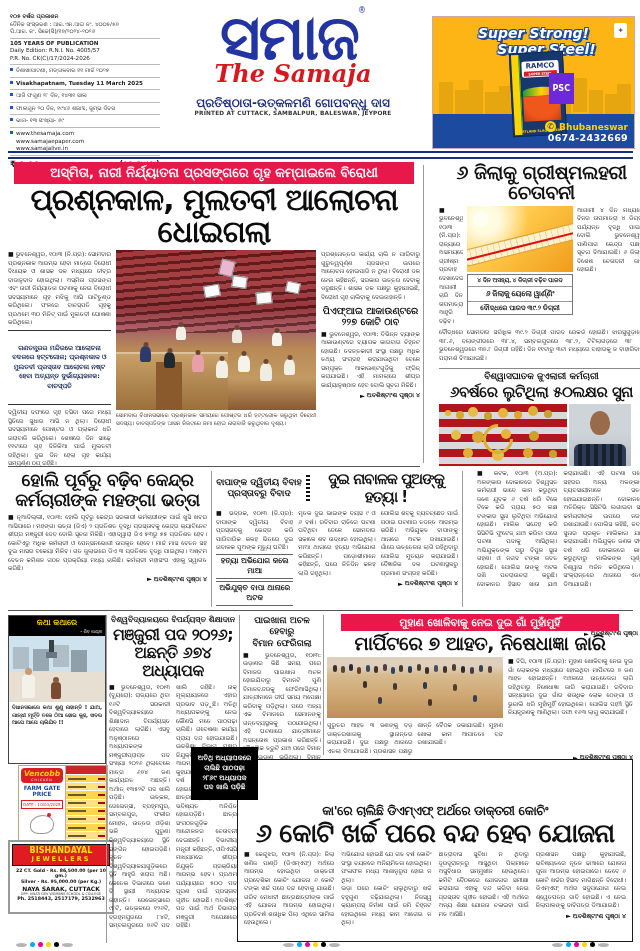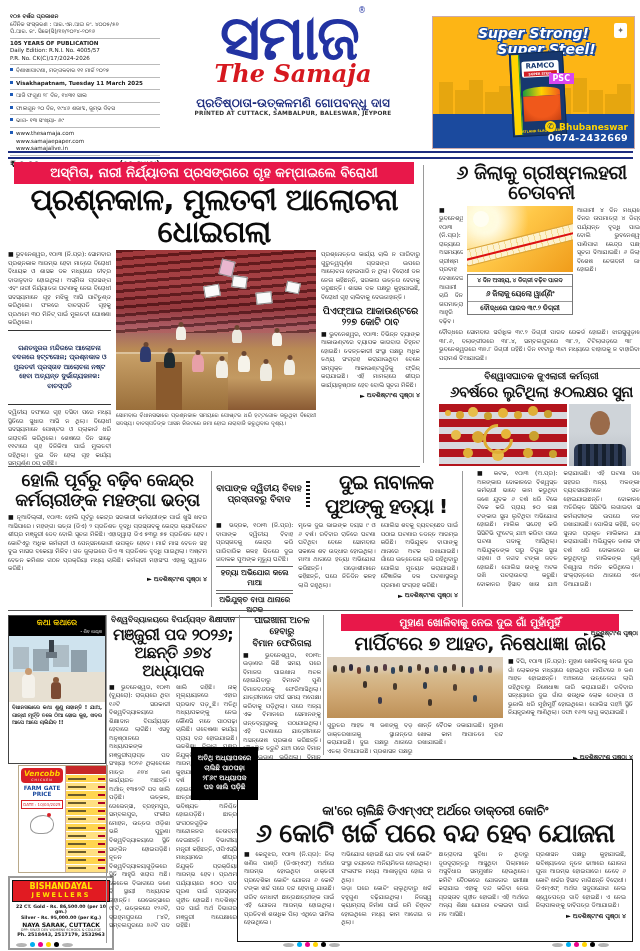--- a/index.html
+++ b/index.html
@@ -44,22 +44,22 @@
             border-right:1px solid #1f9d3a;}
   .bag-panel{position:absolute;left:11px;top:8px;right:4px;background:#fff;border-radius:2px;
              text-align:center;padding:2px 0 1px;}
   .bag-brand{font-size:7px;font-weight:bold;color:#17386f;line-height:1;}
   .bag-sub{display:block;margin:1px 2px 0;background:#d42027;color:#fff;font-size:3.2px;font-weight:bold;padding:.5px 0;}
   .bag-arc{position:absolute;left:11px;right:4px;top:34px;height:9px;border-radius:50% 50% 0 0;
            background:linear-gradient(90deg,#1f9d3a,#ffd400,#f0581b);}
   .bag-orange{position:absolute;left:11px;right:4px;top:43px;bottom:14px;
               background:radial-gradient(circle at 50% 20%,#f0581b 0 60%,#c23e10 100%);}
   .bag-foot{position:absolute;left:0;right:0;bottom:2px;text-align:center;font-size:3.2px;color:#ffd400;font-weight:bold;}
-  .psc{position:absolute;right:60px;top:56px;background:#d946ef;color:#fff;font-weight:bold;
-       font-size:8px;padding:1px 4px;}
+  .psc{position:absolute;right:60px;top:56px;background:#6d28d9;color:#fff;font-weight:bold;
+       font-size:8px;padding:11px 4px;}
   .phone-wrap{position:absolute;right:6px;bottom:5px;text-align:right;}
   .phone-line{display:flex;align-items:center;gap:3px;justify-content:flex-end;}
   .ph-ic{width:11px;height:11px;border-radius:50%;background:#ffd400;color:#17386f;font-size:8px;
          line-height:11px;text-align:center;font-weight:bold;}
   .ph-city{color:#ffd400;font-weight:bold;font-size:9px;}
   .ph-num{color:#fff;font-weight:bold;font-size:9.5px;letter-spacing:.3px;}
 
   .hdr-rule{left:8px;top:151px;width:625px;height:2px;border-top:2px solid #1c2c80;border-bottom:2px solid #1c2c80;padding-top:2px;background:transparent;}
 
   
@@ -131,21 +131,21 @@
                 background-blend-mode:normal;border-radius:6px 6px 0 0;}
   .gold-body{margin-left:38px;margin-top:3px;column-count:2;column-gap:6px;height:158px;}
 
   
   .story-holi{left:8px;top:470px;width:199px;height:138px;}
   .holi-head{font-size:17.5px;font-weight:800;text-align:center;line-height:1.15;letter-spacing:-0.5px;}
   .story-murder{left:216px;top:470px;width:242px;height:138px;}
   .murder-top{display:flex;align-items:center;gap:4px;}
   .murder-kick{width:86px;font-size:9px;font-weight:bold;text-align:center;line-height:1.25;}
   .murder-orn{width:4px;height:26px;background:repeating-linear-gradient(0deg,#111 0 2px,#fff 2px 4px);}
-  .murder-head{flex:1;font-size:20px;font-weight:800;text-align:center;letter-spacing:-1px;}
+  .murder-head{flex:1;font-size:15px;font-weight:800;text-align:center;letter-spacing:-1px;}
   .murder-cols{display:flex;gap:5px;margin-top:3px;height:100px;}
   .murder-cols>div{flex:1;}
   .subhead{font-size:7.5px;font-weight:bold;text-align:center;border-top:0.5px solid #666;
            border-bottom:0.5px solid #666;padding:1.5px 0;margin:2px 0;}
 
   
   .cartoon{left:8px;top:615px;width:96px;height:147px;border:1px solid #444;}
   .cartoon-bar{background:#000;color:#ffd400;font-weight:bold;font-size:8px;text-align:center;padding:2px 0 1px;}
   .cartoon-by{background:#000;color:#fff;font-size:4.5px;text-align:right;padding:0 3px 2px;}
   .ph-cartoon{height:66px;background:linear-gradient(180deg,#cfe3ee 0 55%,#e7e0d2 55% 100%);}
@@ -170,21 +170,21 @@
          border-radius:60% 50% 50% 40%;margin:6px auto 0;}
   .chick:before{content:"";position:absolute;top:-3px;right:2px;width:4px;height:4px;border-radius:50%;background:#d81f26;}
   .ven-table{flex:1;border-left:0.5px solid #caa;display:flex;flex-direction:column;}
   .ven-th{height:8px;background:#c62828;}
   .ven-tr{flex:1;display:flex;align-items:center;justify-content:space-between;padding:0 2px;border-top:0.5px solid #fff;}
   .ven-tr:nth-child(odd){background:#ffe082;}
   .ven-tr:nth-child(even){background:#ffd54f;}
   .ven-tr i{display:block;height:2px;background:#6b5b2a;width:18px;}
   .ven-tr em{display:block;height:2px;background:#a02;width:7px;}
 
-  .bishan{left:8px;top:876px;width:98px;height:66px;border:2px solid #999;background:#fff;padding:2px;}
+  .bishan{left:8px;top:840px;width:98px;height:66px;border:2px solid #999;background:#fff;padding:2px;}
   .bishan-red{background:#e11b22;text-align:center;padding:2px 0;border:1px solid #111;}
   .bishan-n1{color:#ffe400;font-weight:bold;font-size:8px;line-height:1.05;}
   .bishan-n2{color:#ffe400;font-weight:bold;font-size:6.5px;letter-spacing:2px;}
   .bishan-line{font-size:4.6px;font-weight:bold;text-align:center;margin-top:1.5px;}
   .bishan-addr{font-size:6px;font-weight:bold;text-align:center;margin-top:1px;}
   .bishan-sub{font-size:3.4px;text-align:center;color:#333;}
   .bishan-ph{font-size:4.8px;font-weight:bold;text-align:center;}
 
   
   .univ{left:109px;top:615px;width:128px;height:330px;}

